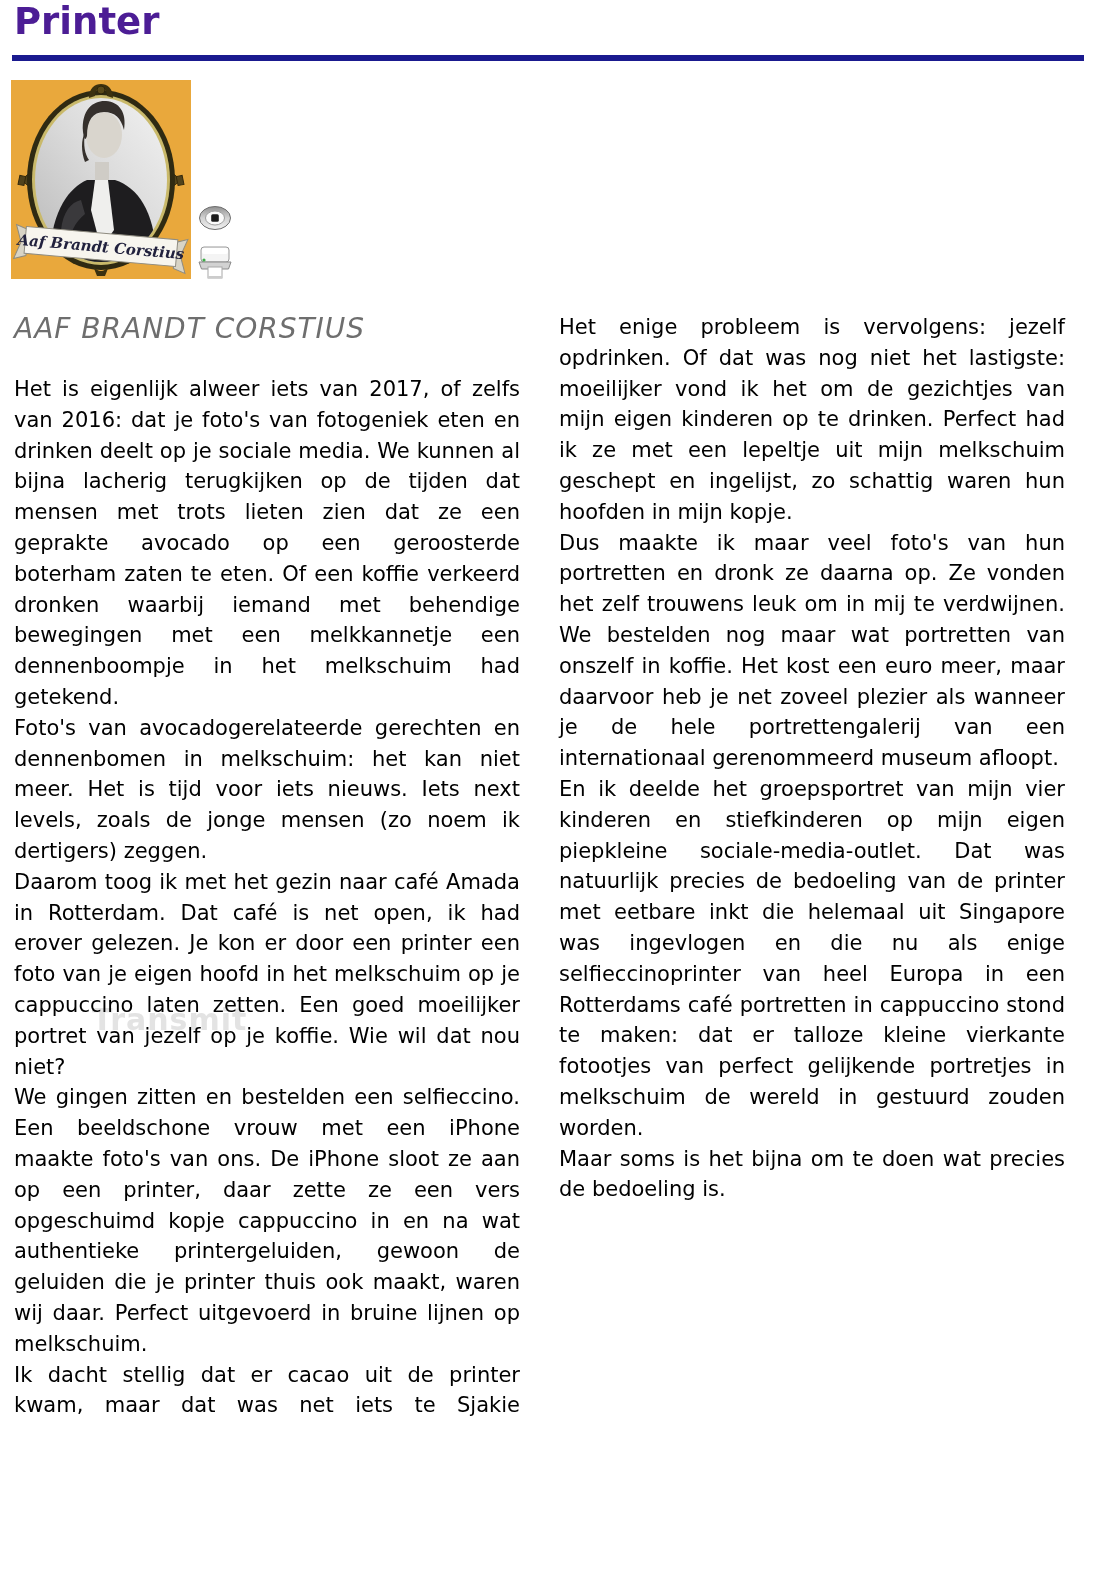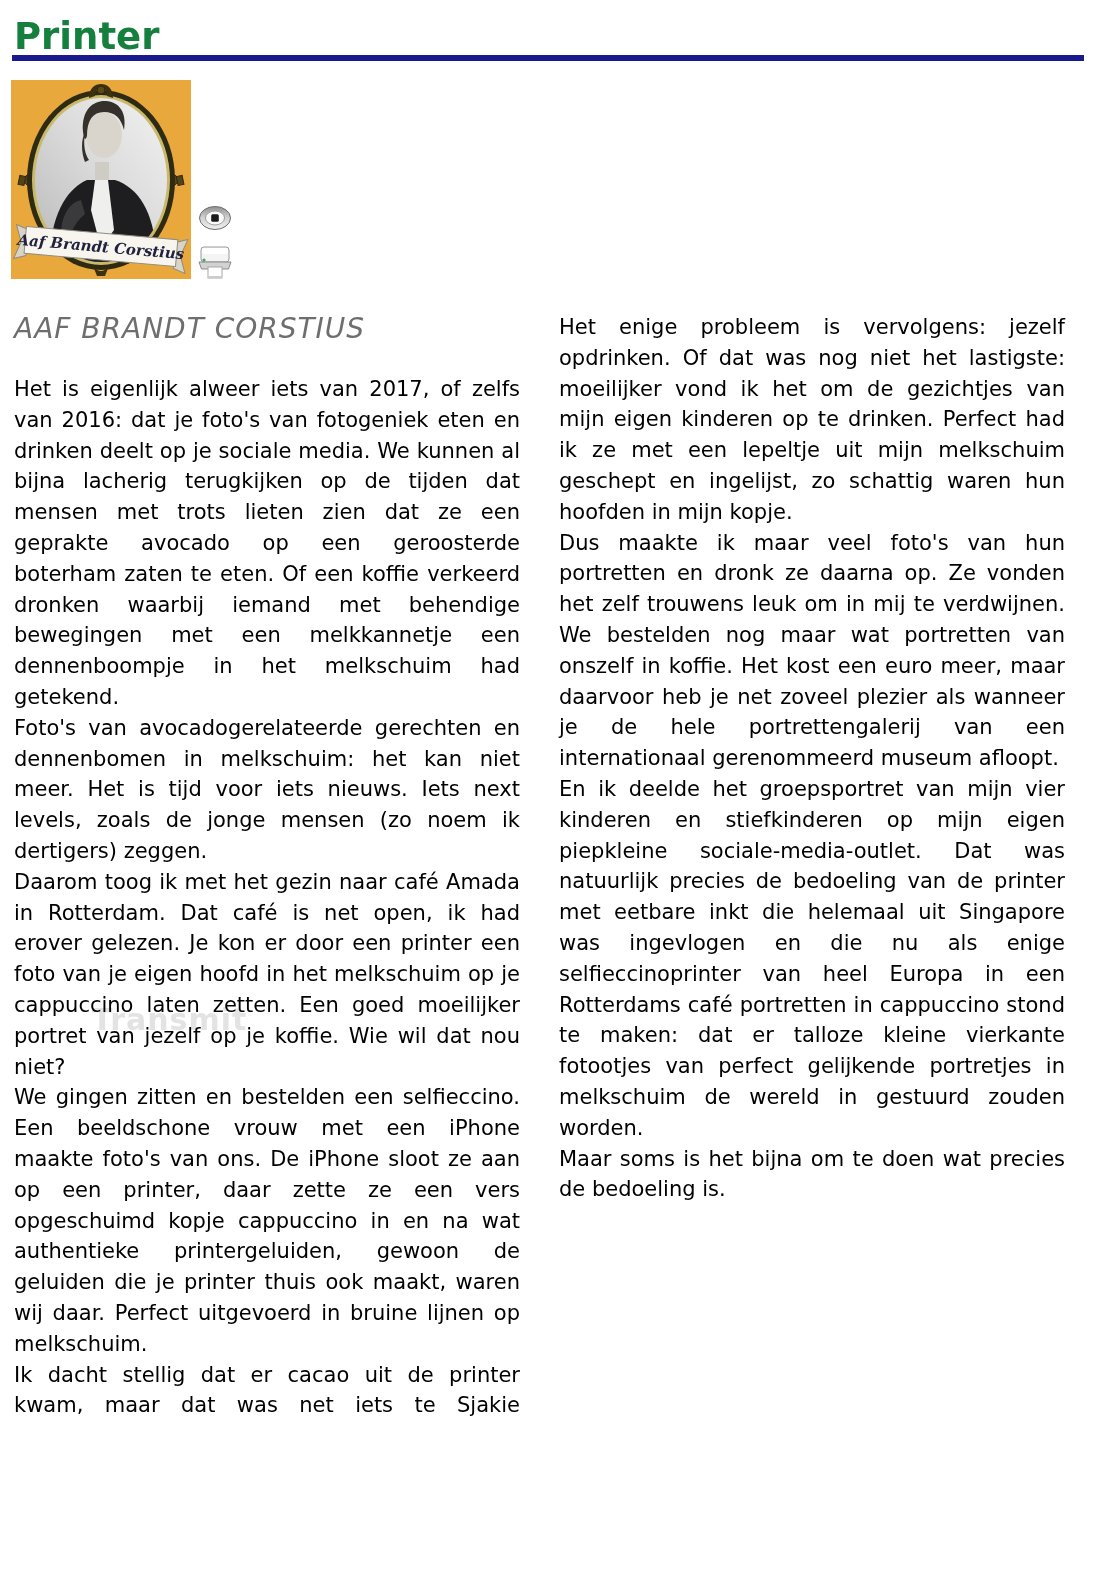--- a/index.html
+++ b/index.html
@@ -3,22 +3,22 @@
 <meta charset="utf-8">
 <style>
   html,body { margin:0; padding:0; background:#ffffff; }
   .page {
     position:relative; width:1094px; height:1580px; background:#ffffff;
     overflow:hidden;
     font-family:"DejaVu Sans","Liberation Sans",sans-serif;
     color:#000;
   }
   .title {
-    position:absolute; left:14px; top:15px; margin:0;
-    font-size:37px; line-height:44px; font-weight:bold; color:#15803d;
+    position:absolute; left:14px; top:0; margin:0;
+    font-size:37px; line-height:44px; font-weight:bold; color:#4c1d95;
   }
   .divider {
     position:absolute; left:12px; top:55px; width:1072px; height:6px;
     background:#1a1a8f;
   }
   .portrait { position:absolute; left:11px; top:80px; width:180px; height:199px; }
   .icon-stack { position:absolute; left:197px; top:204px; width:40px; }
   .icon-btn {
     display:block; background:none; border:none; padding:0; margin:0 0 8px 0;
     width:36px; cursor:pointer;

